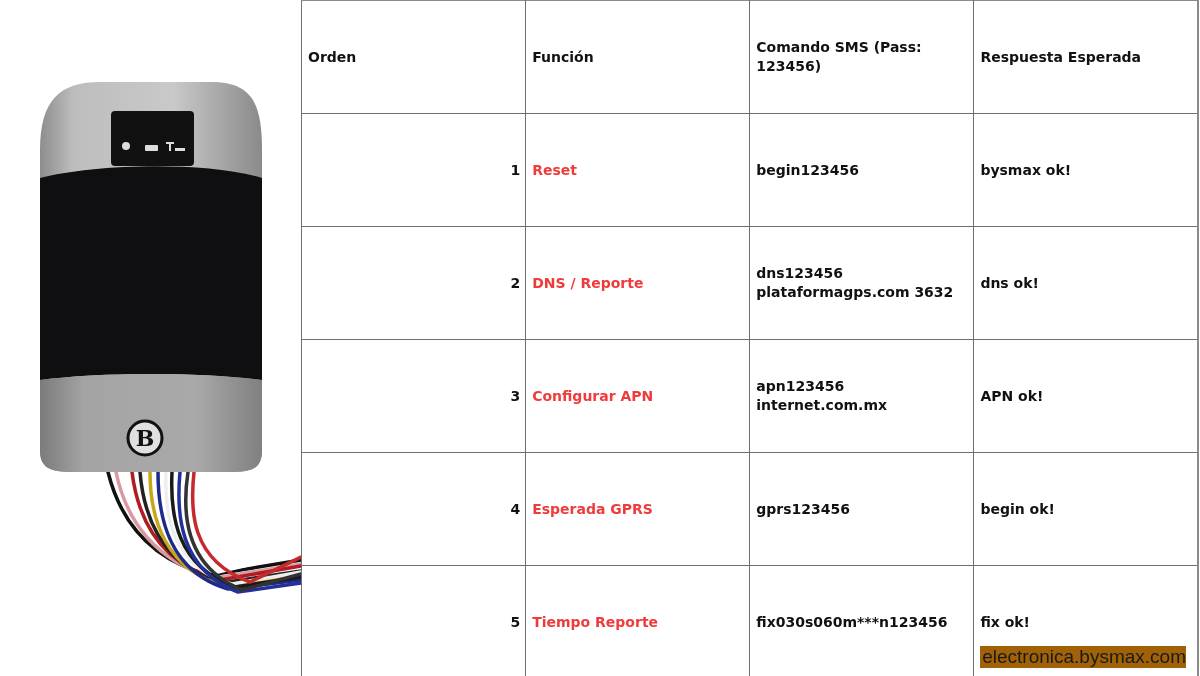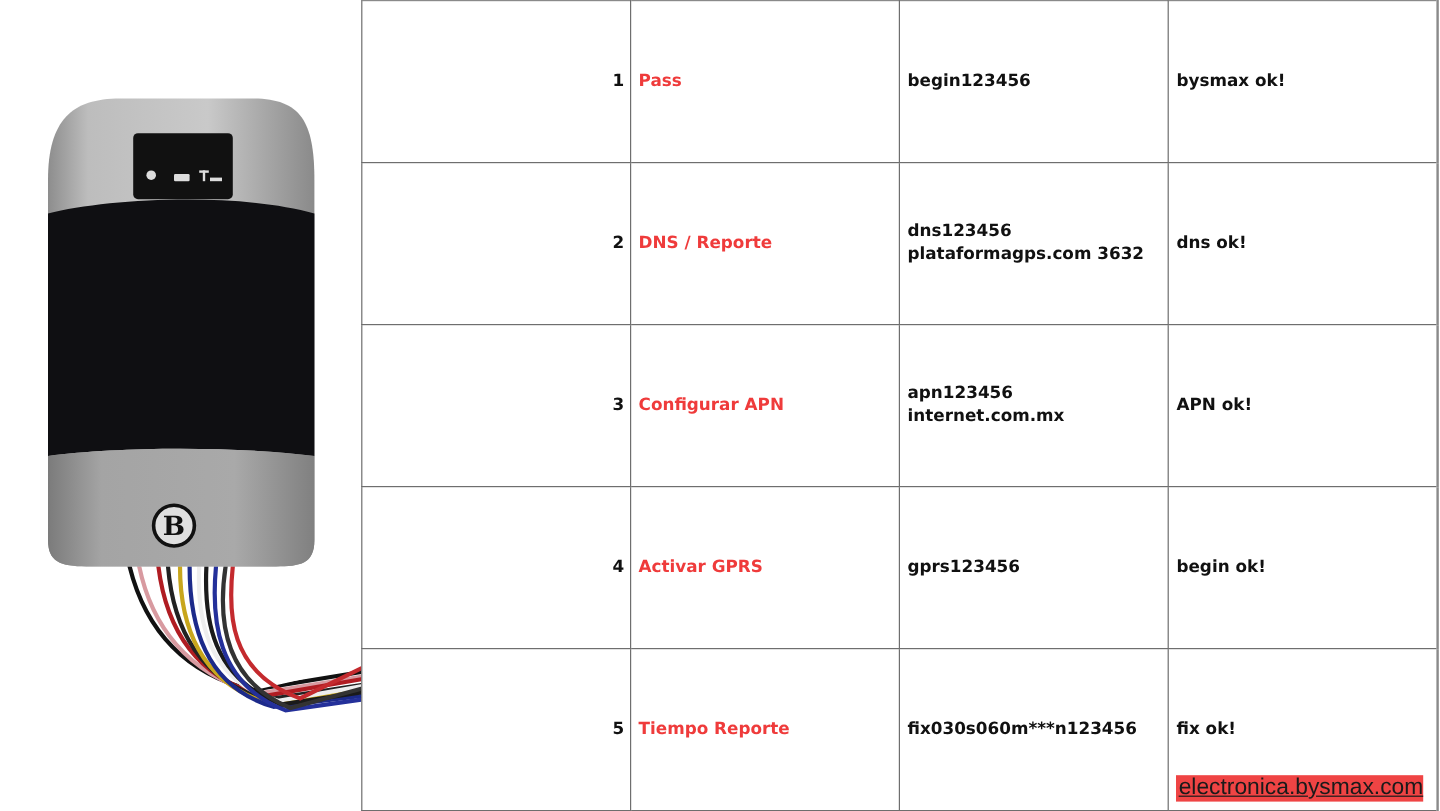--- a/index.html
+++ b/index.html
@@ -16,21 +16,21 @@
     border: 1.5px solid #6e6e6e; padding: 0 6px; height: 112px;
     font-size: 14px; font-weight: bold; color: #111; vertical-align: middle;
     line-height: 19px;
   }
   .cmd-table td.num { text-align: right; padding-right: 5px; }
   .cmd-table td.func { color: #ef3b3b; }
   .cmd-table tr:first-child td { border-top: 1px solid #8a8a8a; }
   .cmd-table td:last-child { border-right: 2px solid #8a8a8a; }
   .watermark {
     position: absolute; right: 14px; bottom: 8px; font-family: "Liberation Sans", sans-serif;
-    font-size: 19px; color: #1a1a1a; background: #ef4444; padding: 0 0 0 2px; text-decoration: underline;
+    font-size: 19px; color: #1a1a1a; background: #a16207; padding: 0 0 0 2px;
   }
 </style>
 </head>
 <body>
 
 <div class="device-area">
   <svg width="301" height="676" viewBox="0 0 301 676">
     <defs>
       <linearGradient id="shell" x1="0" y1="0" x2="1" y2="0">
         <stop offset="0" stop-color="#8d8d8d"></stop>
@@ -74,41 +74,47 @@
       <rect x="175" y="148" width="10" height="3"></rect>
     </g>
 
     <circle cx="145" cy="438" r="17" fill="#e0e0e0" stroke="#111" stroke-width="3"></circle>
     <text x="145" y="446" font-family="DejaVu Serif, serif" font-weight="bold" font-size="22" text-anchor="middle" fill="#111">B</text>
   </svg>
 </div>
 
 <table class="cmd-table">
   <tbody>
+      <tr>
+    <td>Orden</td>
+    <td>Función</td>
+    <td>Comando SMS (Pass: 123456)</td>
+    <td>Respuesta Esperada</td>
+  </tr>
   <tr>
     <td class="num">1</td>
-    <td class="func">Pass</td>
+    <td class="func">Reset</td>
     <td>begin123456</td>
     <td>bysmax ok!</td>
   </tr>
   <tr>
     <td class="num">2</td>
     <td class="func">DNS / Reporte</td>
     <td>dns123456 plataformagps.com 3632</td>
     <td>dns ok!</td>
   </tr>
   <tr>
     <td class="num">3</td>
     <td class="func">Configurar APN</td>
     <td>apn123456 internet.com.mx</td>
     <td>APN ok!</td>
   </tr>
   <tr>
     <td class="num">4</td>
-    <td class="func">Activar GPRS</td>
+    <td class="func">Esperada GPRS</td>
     <td>gprs123456</td>
     <td>begin ok!</td>
   </tr>
   <tr>
     <td class="num">5</td>
     <td class="func">Tiempo Reporte</td>
     <td>fix030s060m***n123456</td>
     <td>fix ok!</td>
   </tr>
 </tbody>

